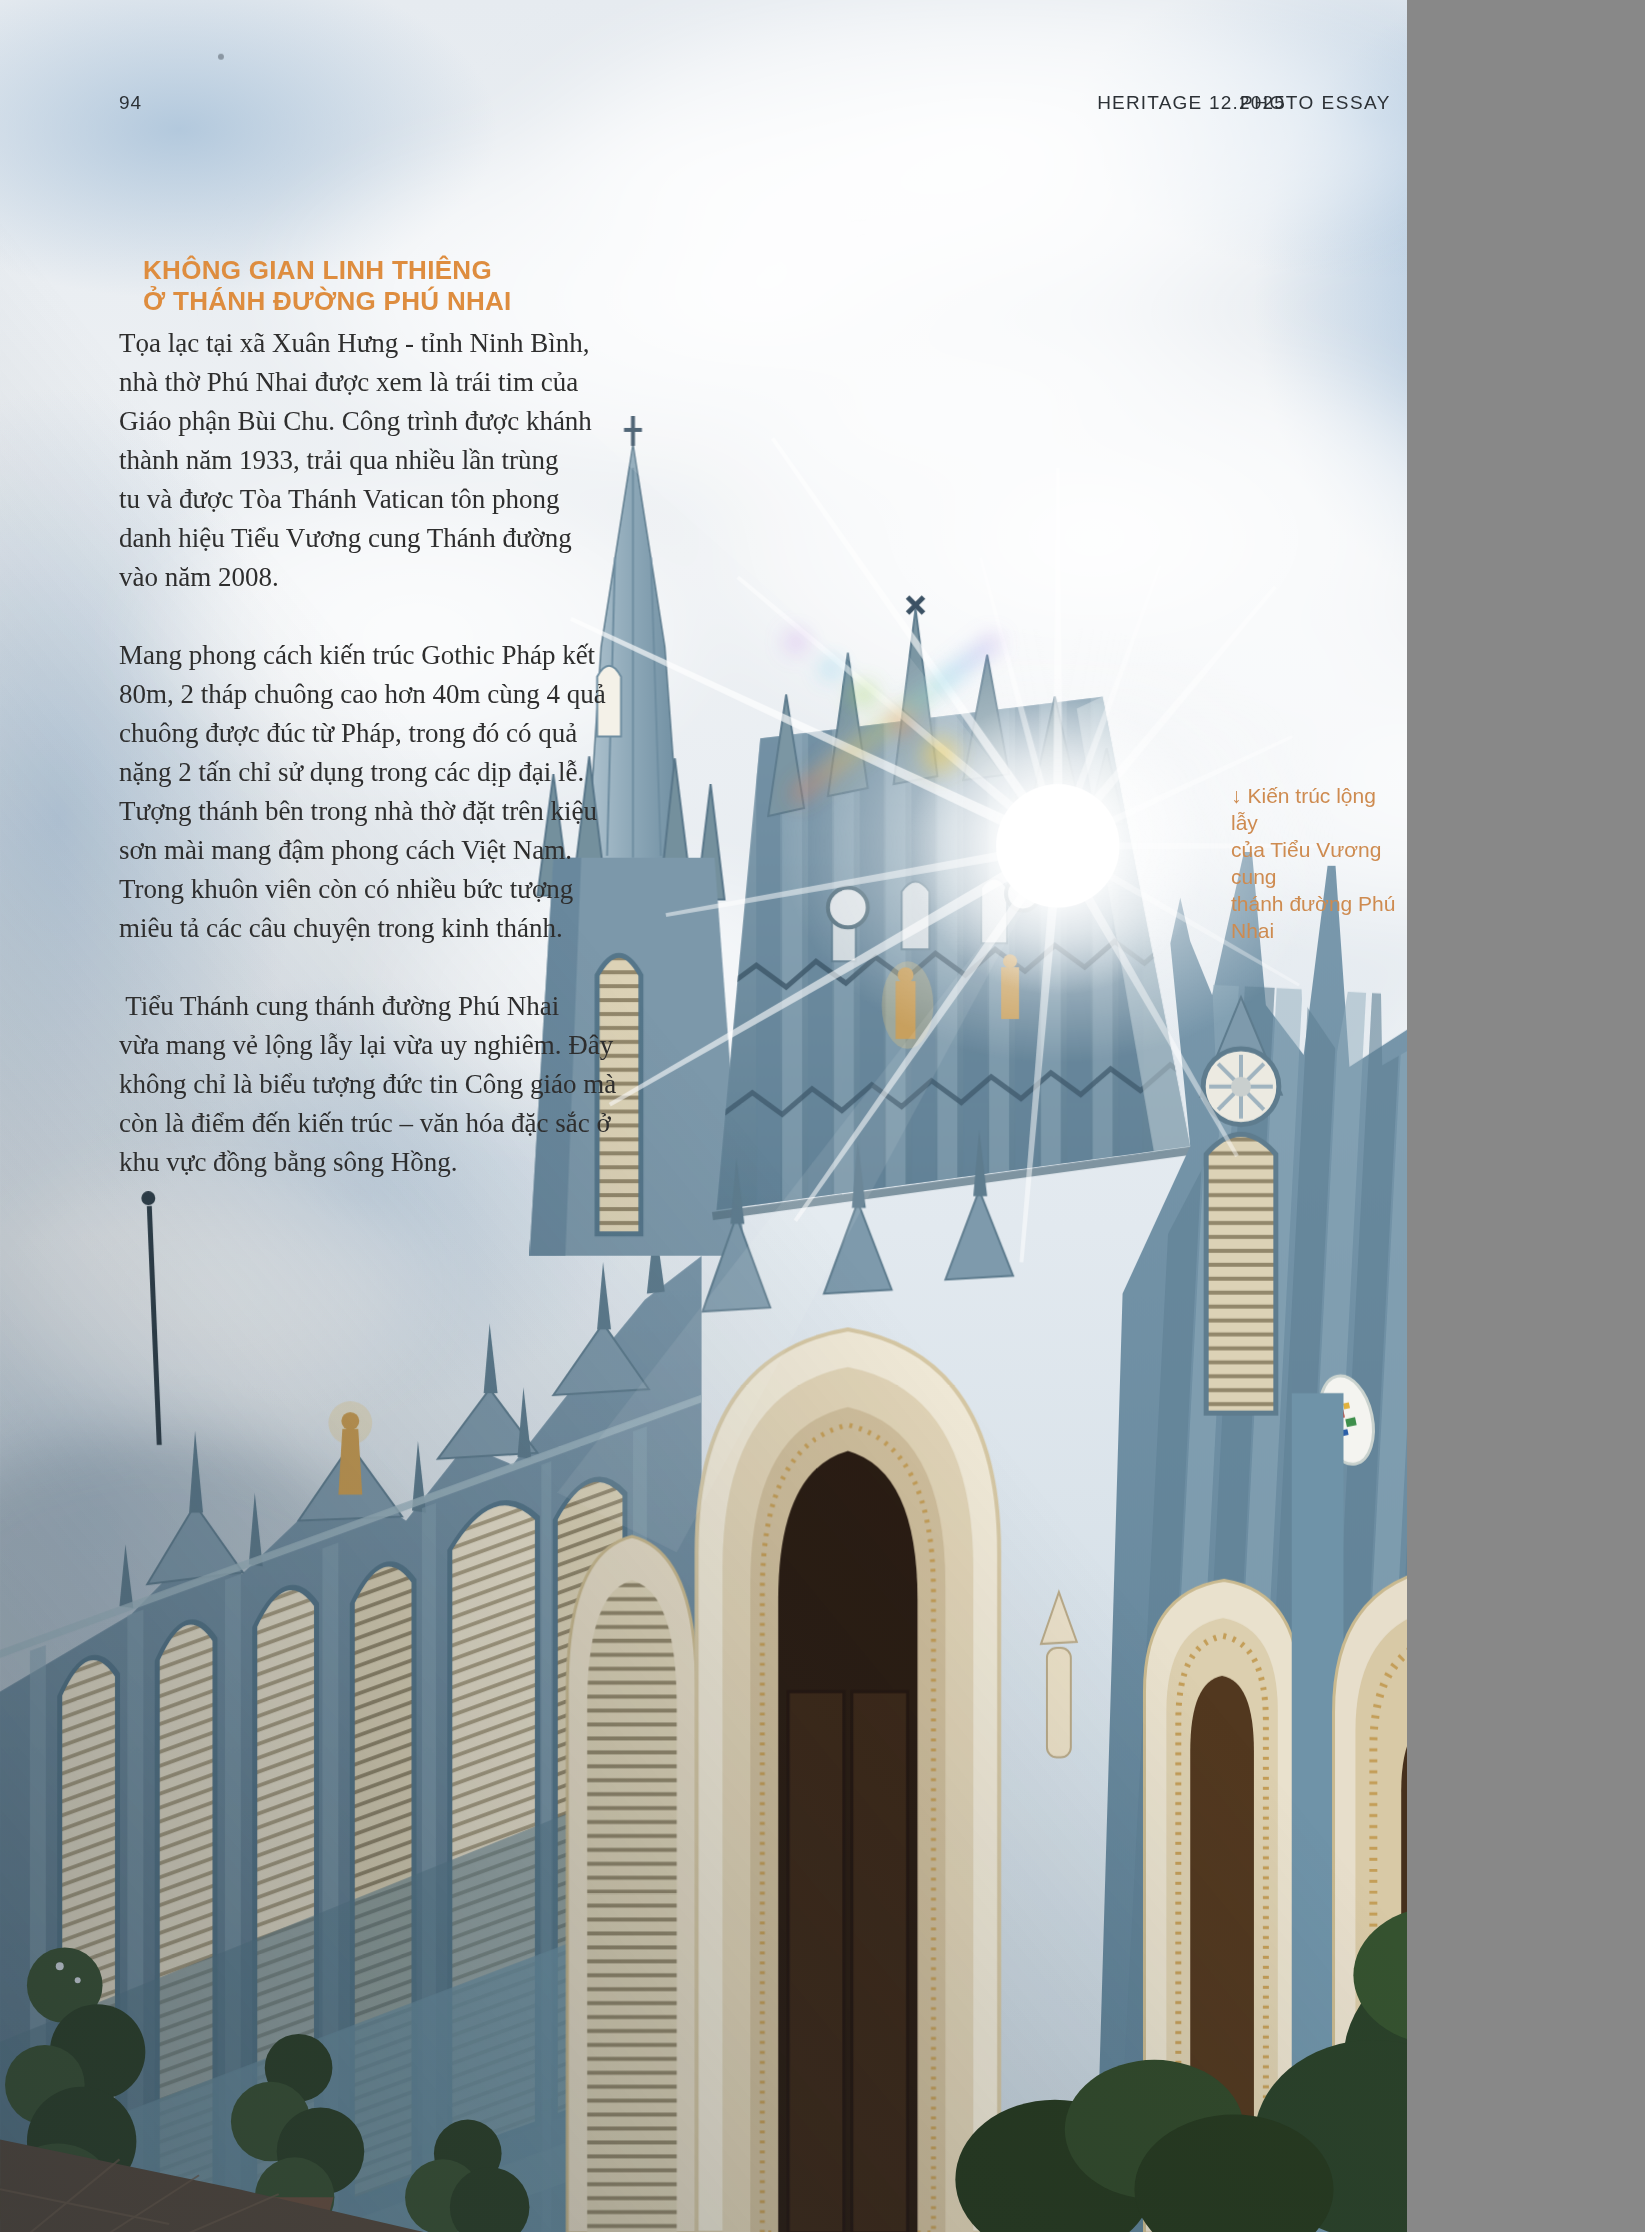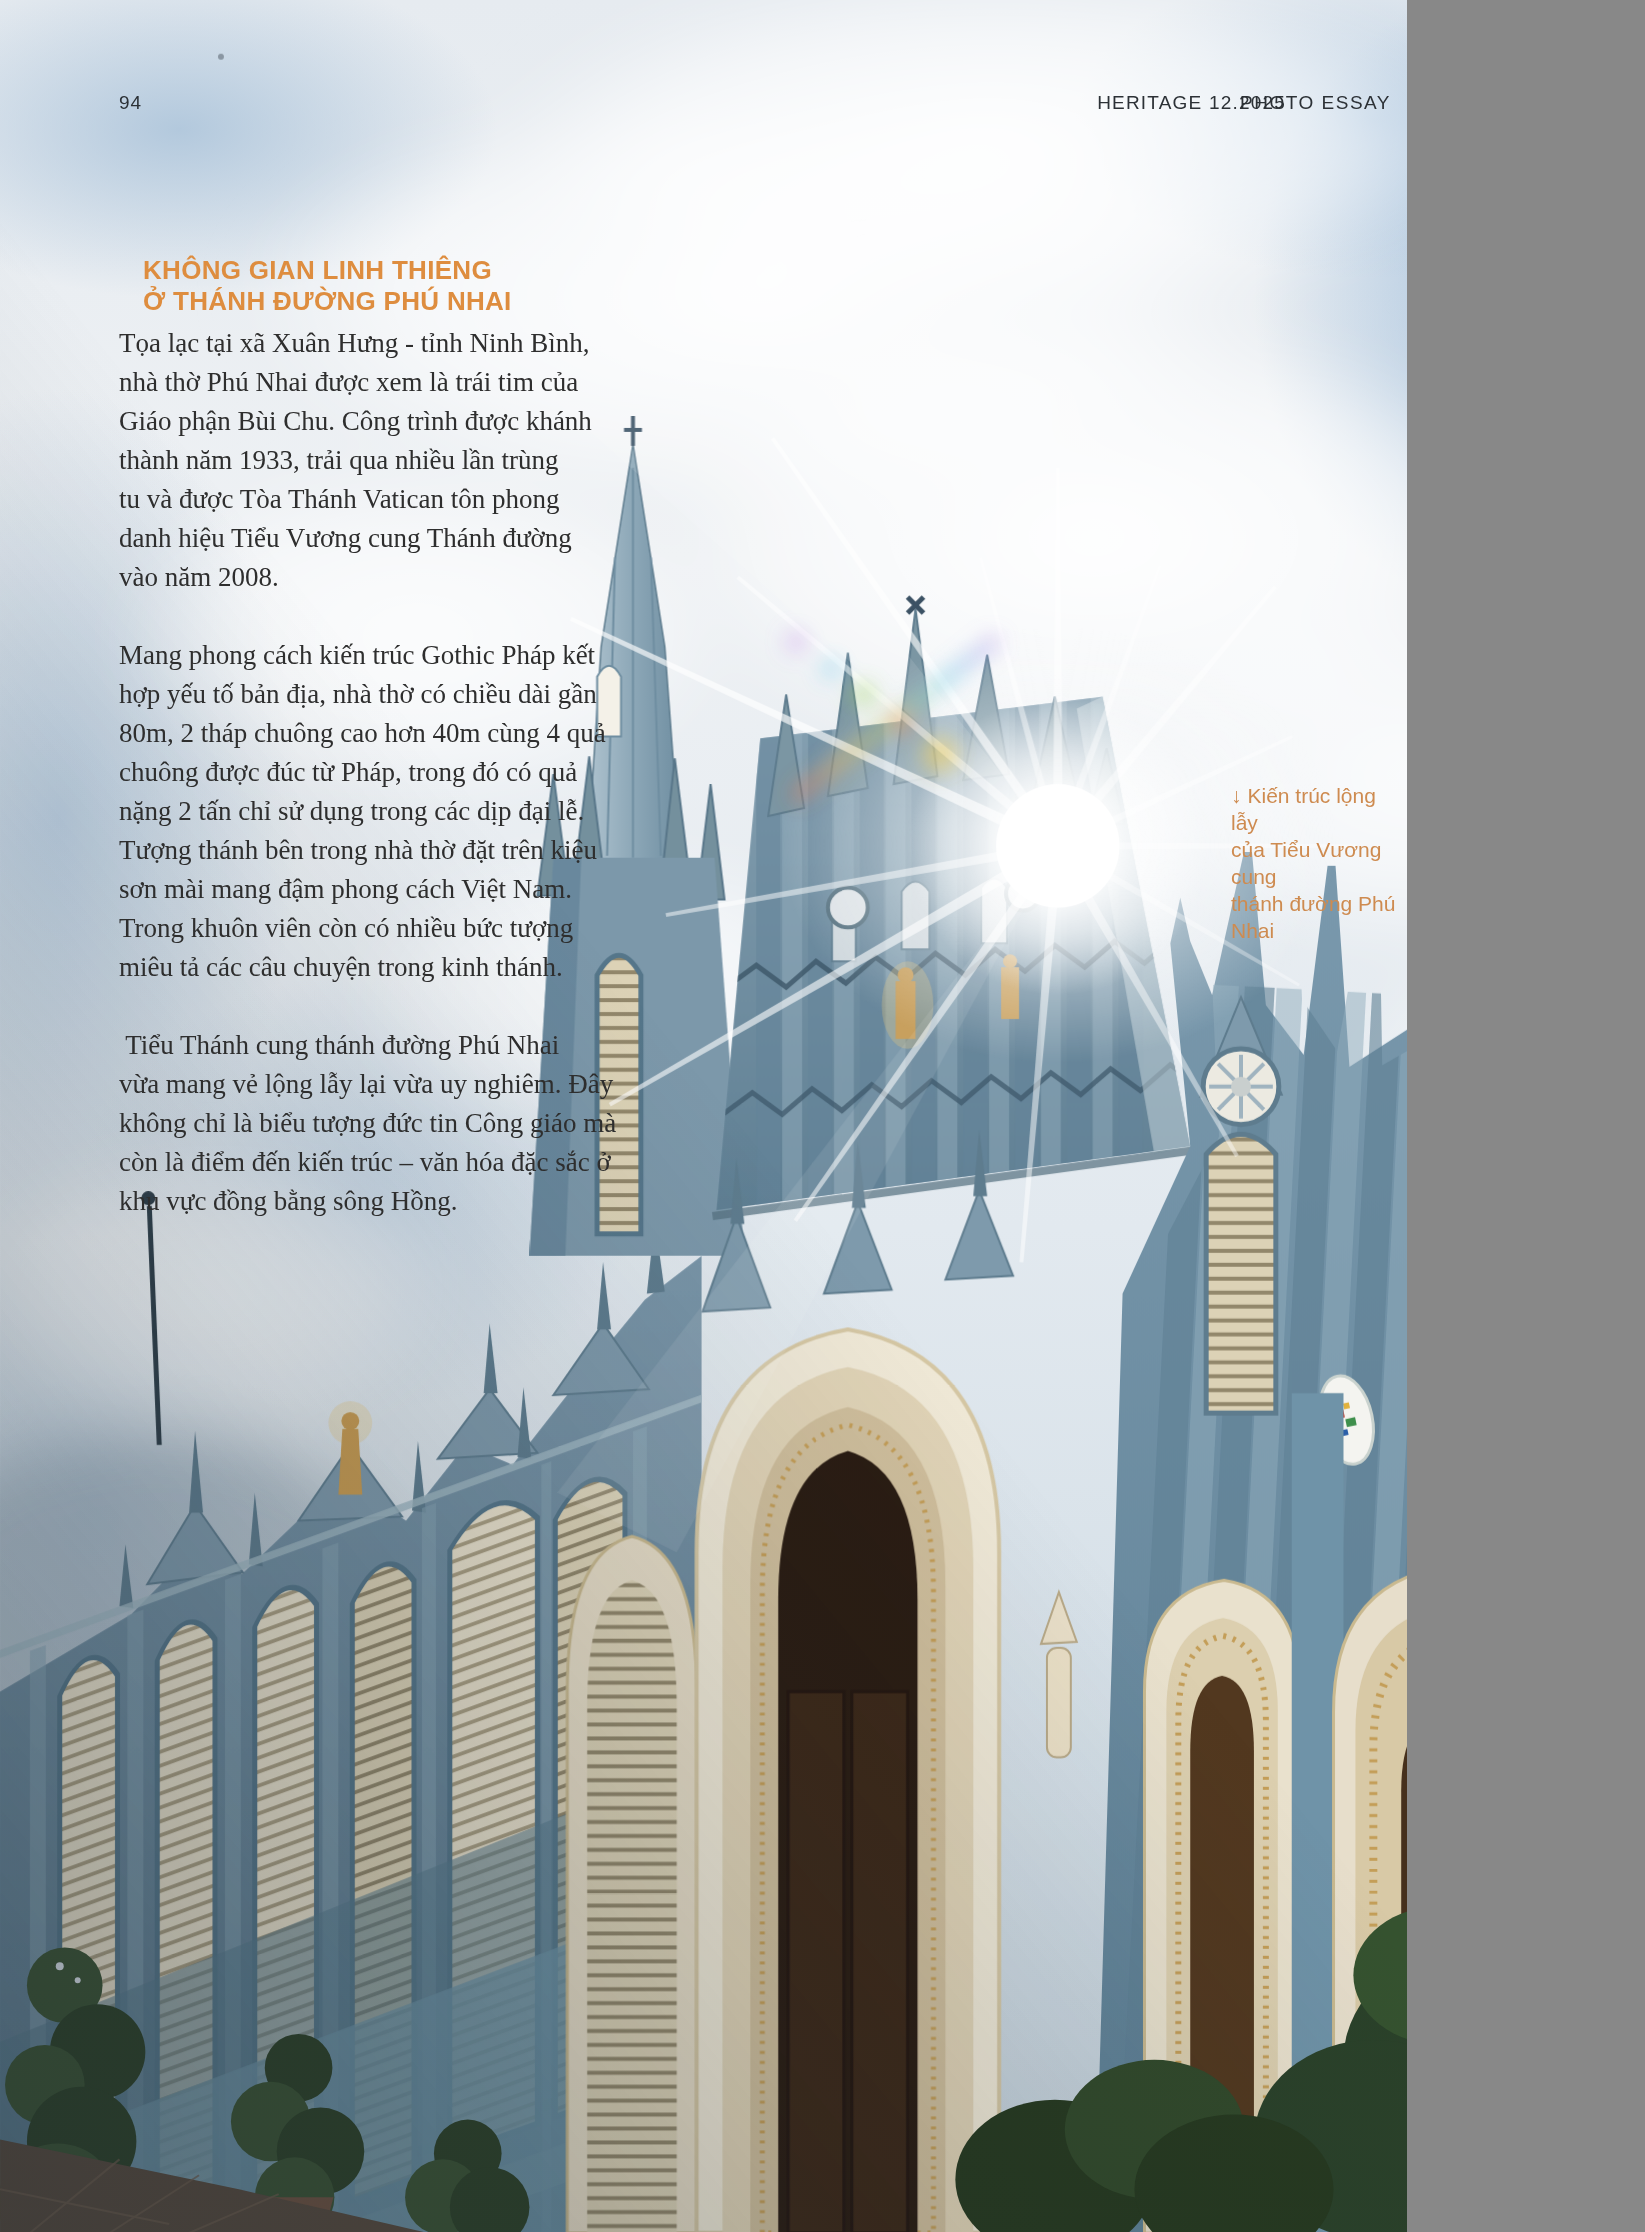--- a/index.html
+++ b/index.html
@@ -464,21 +464,20 @@
         <div class="line">Tọa lạc tại xã Xuân Hưng - tỉnh Ninh Bình,</div>
         <div class="line">nhà thờ Phú Nhai được xem là trái tim của</div>
         <div class="line">Giáo phận Bùi Chu. Công trình được khánh</div>
         <div class="line">thành năm 1933, trải qua nhiều lần trùng</div>
         <div class="line">tu và được Tòa Thánh Vatican tôn phong</div>
         <div class="line">danh hiệu Tiểu Vương cung Thánh đường</div>
         <div class="line">vào năm 2008.</div>
       </div>
     <div class="para">
         <div class="line">Mang phong cách kiến trúc Gothic Pháp kết</div>
-        <div class="line">hợp yếu tố bản địa, nhà thờ có chiều dài gần</div>
         <div class="line">80m, 2 tháp chuông cao hơn 40m cùng 4 quả</div>
         <div class="line">chuông được đúc từ Pháp, trong đó có quả</div>
         <div class="line">nặng 2 tấn chỉ sử dụng trong các dịp đại lễ.</div>
         <div class="line">Tượng thánh bên trong nhà thờ đặt trên kiệu</div>
         <div class="line">sơn mài mang đậm phong cách Việt Nam.</div>
         <div class="line">Trong khuôn viên còn có nhiều bức tượng</div>
         <div class="line">miêu tả các câu chuyện trong kinh thánh.</div>
       </div>
     <div class="para">
         <div class="line"> Tiểu Thánh cung thánh đường Phú Nhai</div>

